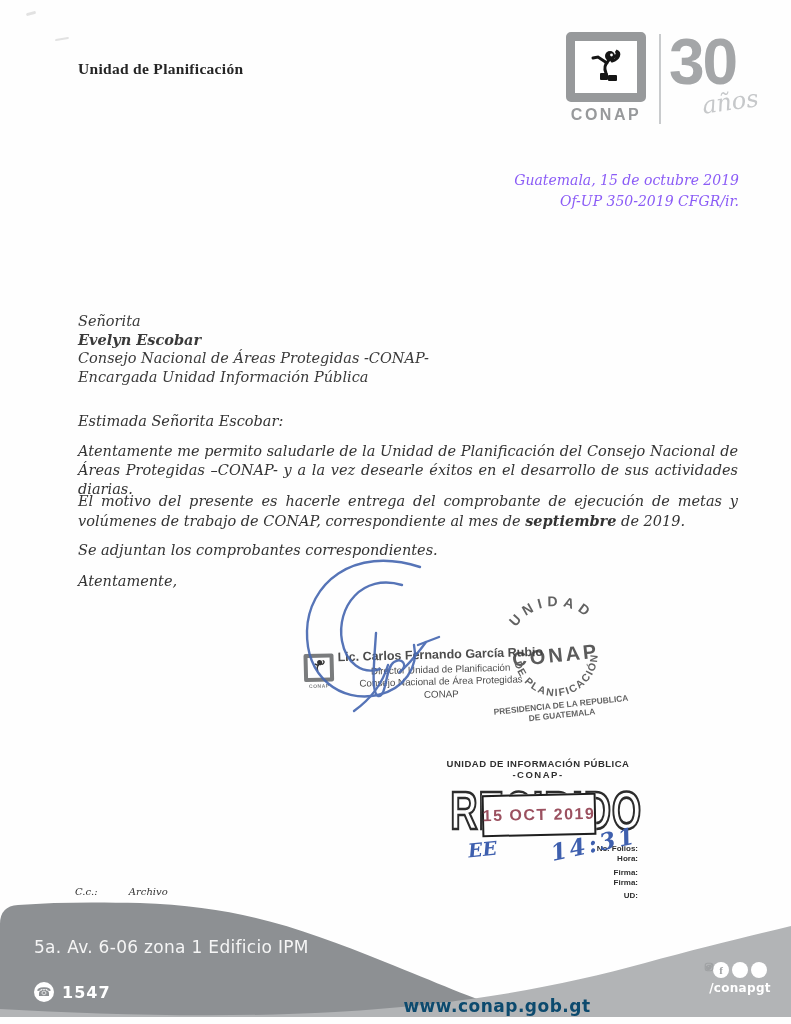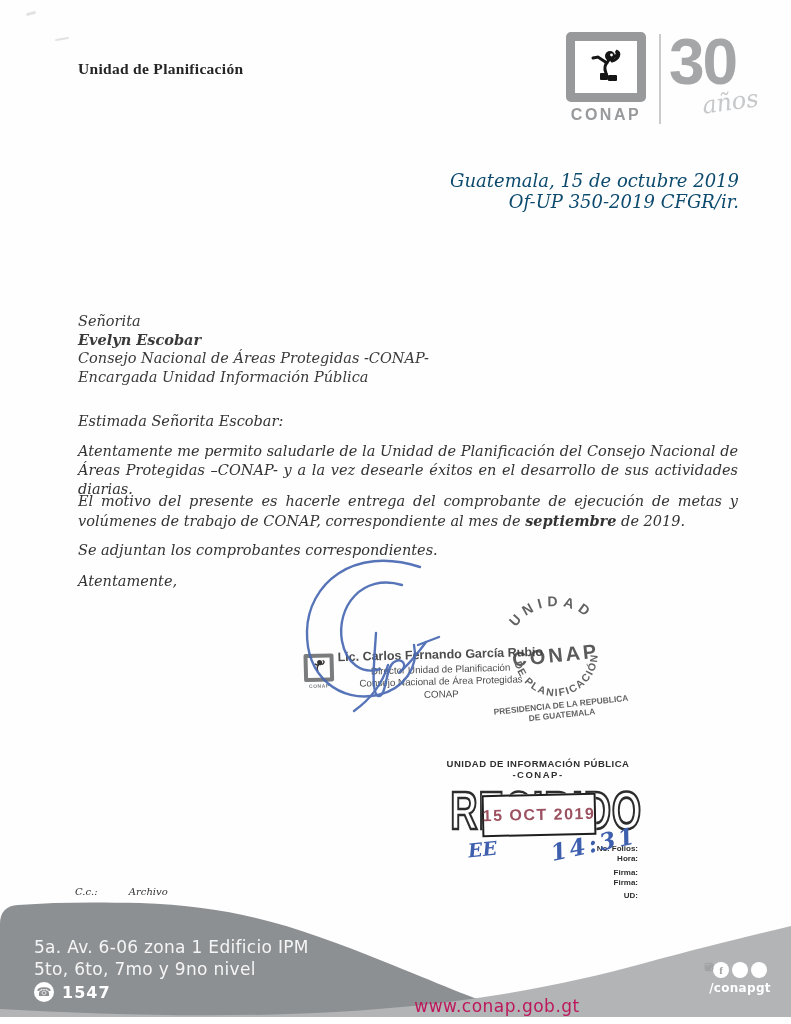--- a/index.html
+++ b/index.html
@@ -15,22 +15,22 @@
                border-radius:5px;background:#fff;display:flex;align-items:center;justify-content:center;}
   .logo-wordmark{position:absolute;left:0;top:76px;width:80px;text-align:center;
                  font-family:"Liberation Sans",sans-serif;font-weight:700;font-size:16px;
                  color:#97999b;letter-spacing:2.5px;}
   .logo-divider{position:absolute;left:93px;top:4px;width:2px;height:90px;background:#c9cbcd;}
   .anniv-30{position:absolute;left:103px;top:0px;font-family:"Liberation Sans",sans-serif;
             font-weight:700;font-size:64px;line-height:1;color:#a4a6a8;letter-spacing:-2px;}
   .anniv-anos{position:absolute;left:136px;top:58px;font-family:"DejaVu Serif",serif;
               font-style:italic;font-size:24px;color:#c6c8ca;transform:rotate(-8deg);}
 
-  .dateline{position:absolute;right:52px;top:170px;text-align:right;font-size:18px;
-            line-height:21px;font-style:italic;color:#0c4a6e;}
+  .dateline{position:absolute;right:52px;top:170px;text-align:right;font-size:14px;
+            line-height:21px;font-style:italic;color:#8b5cf6;}
 
   .recipient{position:absolute;left:78px;top:312px;font-size:14.5px;line-height:18.5px;font-style:italic;}
   .recipient .name{font-weight:700;}
 
   .bodytext{position:absolute;left:78px;width:660px;font-size:14.5px;line-height:19px;
             font-style:italic;text-align:justify;color:#333;}
   .greeting{top:412px;}
   .p1{top:442px;}
   .p2{top:492px;}
   .p3{top:541px;}
@@ -77,22 +77,22 @@
 
   
   .footer{position:absolute;left:0;top:890px;width:791px;height:134px;}
   .footer svg{position:absolute;left:0;top:0;}
   .f-address{position:absolute;left:34px;top:46px;color:#f5f5f5;
              font-family:"DejaVu Sans",sans-serif;font-size:17px;line-height:22px;letter-spacing:.3px;}
   .f-phone{position:absolute;left:34px;top:92px;display:flex;align-items:center;gap:8px;color:#fff;}
   .f-phone-icon{width:20px;height:20px;border-radius:50%;background:#fff;color:#8d9093;
                 display:flex;align-items:center;justify-content:center;font-size:12px;line-height:1;}
   .f-phone-num{font-family:"DejaVu Sans",sans-serif;font-weight:700;font-size:16px;letter-spacing:1px;}
-  .f-web{position:absolute;left:497px;top:106px;transform:translateX(-50%);color:#be185d;
-         font-family:"DejaVu Sans",sans-serif;font-weight:400;font-size:17px;letter-spacing:.5px;white-space:nowrap;}
+  .f-web{position:absolute;left:497px;top:106px;transform:translateX(-50%);color:#0c4a6e;
+         font-family:"DejaVu Sans",sans-serif;font-weight:700;font-size:17px;letter-spacing:.5px;white-space:nowrap;}
   .f-social{position:absolute;left:704px;top:72px;width:72px;text-align:center;color:#fff;}
   .f-icons{display:flex;gap:3px;justify-content:center;}
   .f-circle{width:16px;height:16px;border-radius:50%;background:#fff;color:#9fa1a3;
             display:flex;align-items:center;justify-content:center;font-size:11px;font-weight:700;
             font-family:"Liberation Serif",serif;line-height:1;}
   .f-handle{font-family:"DejaVu Sans",sans-serif;font-weight:700;font-size:12px;margin-top:3px;letter-spacing:.3px;}
 </style>
 </head>
 <body>
 
@@ -229,21 +229,20 @@
     <span class="val">Archivo</span>
   </div>
 
   <div class="footer">
     <svg width="791" height="134" viewBox="0 0 791 134">
       <path d="M0,127 L0,34 Q0,16 18,15 C55,12 95,12 140,13 C240,16 305,40 385,72 C445,96 485,114 530,127 Z" fill="#8d9093"></path>
       <path d="M0,127 L0,119 C100,125 230,128 335,122 C470,114 560,96 645,73 C700,58 750,46 791,36 L791,127 Z" fill="#b2b4b6"></path>
     </svg>
     <div class="f-address">
       <div>5a. Av. 6-06 zona 1 Edificio IPM</div>
-      <div>5to, 6to, 7mo y 9no nivel</div>
     </div>
     <div class="f-phone">
       <span class="f-phone-icon">☎</span>
       <span class="f-phone-num">1547</span>
     </div>
     <div class="f-web">www.conap.gob.gt</div>
     <div class="f-social">
       <div class="f-icons">
         <span class="f-circle">f</span>
         <span class="f-circle">

